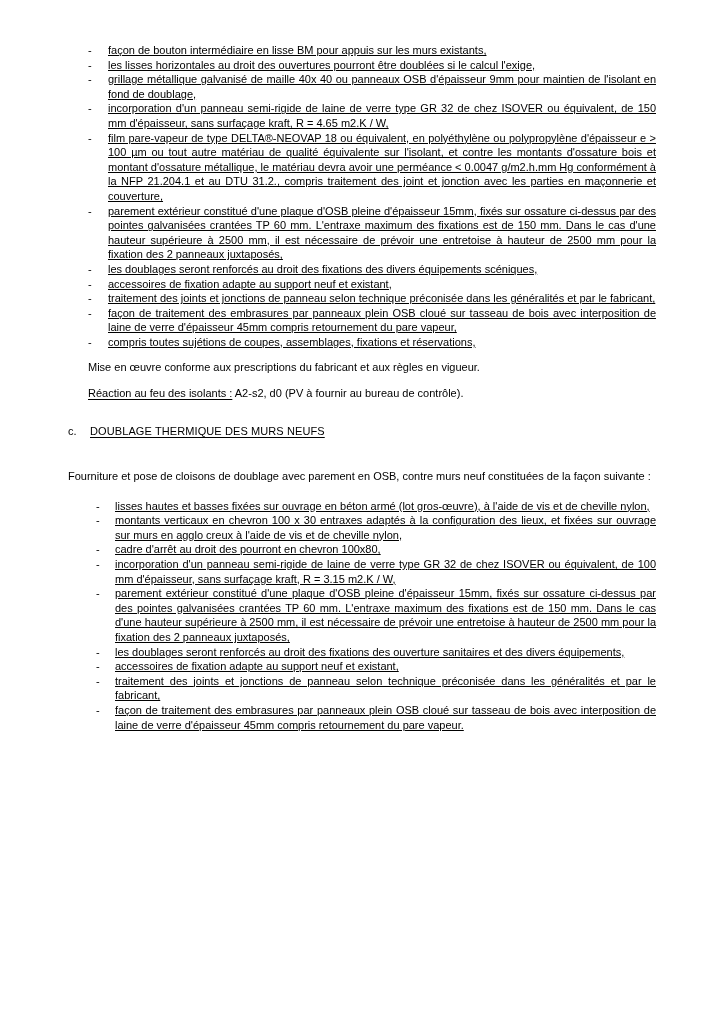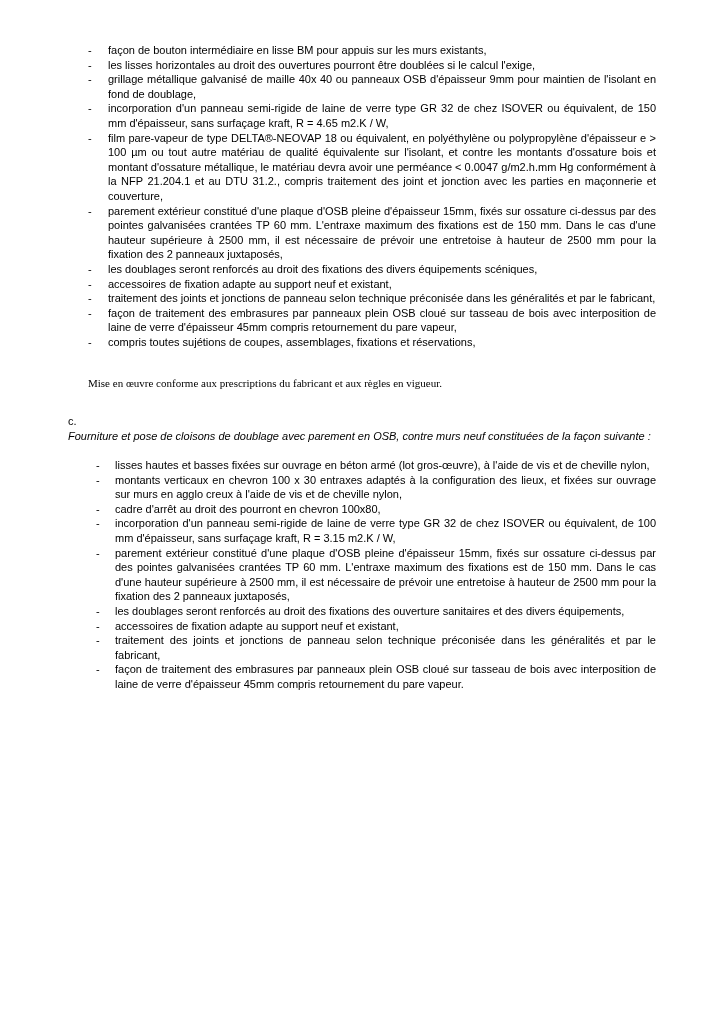--- a/index.html
+++ b/index.html
@@ -19,34 +19,34 @@
     padding: 43px 68px 0 68px;
     background: #ffffff;
     overflow: hidden;
   }
   
   .sec-b { margin-left: 20px; }
 
   .bullet-list { }
   .bullet-row { display: flex; }
   .bullet-row .dash { flex: 0 0 20px; width: 20px; }
-  .bullet-row .btext { flex: 1 1 auto; text-align: justify; }
+  .bullet-row .btext { flex: 1 1 auto; text-align: justify; text-decoration: underline; }
 
-  .paras .para { margin-top: 27px; text-align: justify; font-family: Liberation Serif, serif; }
+  .paras .para { margin-top: 11px; text-align: justify; }
   .u { text-decoration: underline; text-underline-offset: 2px; }
 
   .heading-row { display: flex; margin-top: 23px; }
   .heading-row .marker { flex: 0 0 22px; width: 22px; }
   .heading-row .heading-text {
     text-decoration: underline;
     text-underline-offset: 2px;
     letter-spacing: 0.1px;
   }
 
-  .intro { margin-top: 0; text-align: justify; font-style: italic; }
+  .intro { margin-top: 31px; text-align: justify; }
 
   .list-c { margin-top: 14.8px; margin-left: 28px; }
   .list-c .dash { flex: 0 0 19px; width: 19px; }
 </style>
 </head>
 <body>
 
 <div class="page">
 
   <div class="sec-b">
@@ -92,25 +92,27 @@
           <span class="btext">façon de traitement des embrasures par panneaux plein OSB cloué sur tasseau de bois avec interposition de laine de verre d'épaisseur 45mm compris retournement du pare vapeur,</span>
         </div>
         <div class="bullet-row">
           <span class="dash">-</span>
           <span class="btext">compris toutes sujétions de coupes, assemblages, fixations et réservations,</span>
         </div>
       </div>
 
     <div class="paras">
         <p class="para">Mise en œuvre conforme aux prescriptions du fabricant et aux règles en vigueur.</p>
+        <p class="para"><span class="u">Réaction au feu des isolants :</span> A2-s2, d0 (PV à fournir au bureau de contrôle).</p>
       </div>
   </div>
 
   <div class="heading-row">
     <span class="marker">c.</span>
+    <span class="heading-text">DOUBLAGE THERMIQUE DES MURS NEUFS</span>
   </div>
 
   <p class="intro">Fourniture et pose de cloisons de doublage avec parement en OSB, contre murs neuf constituées de la façon suivante :</p>
 
   <div class="bullet-list list-c">
       <div class="bullet-row">
         <span class="dash">-</span>
         <span class="btext">lisses hautes et basses fixées sur ouvrage en béton armé (lot gros-œuvre), à l'aide de vis et de cheville nylon,</span>
       </div>
       <div class="bullet-row">

